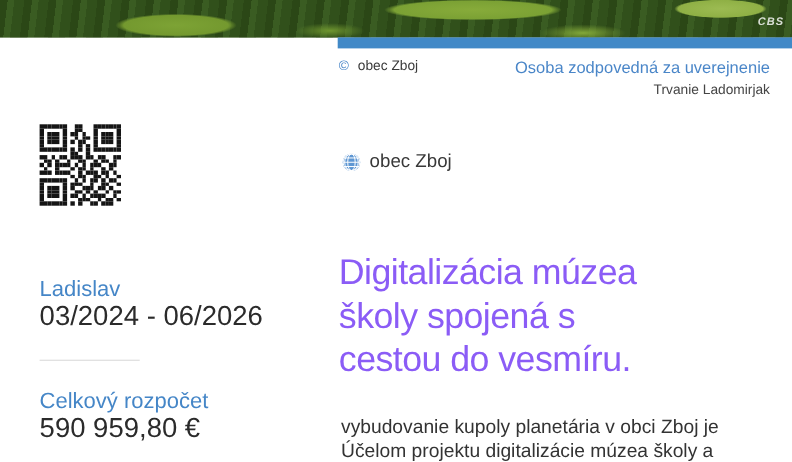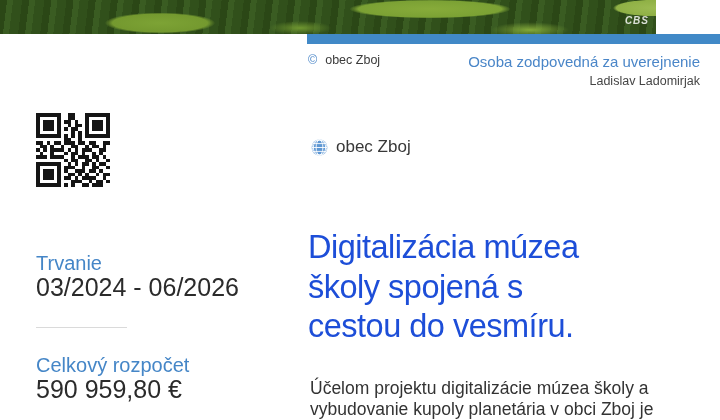--- a/index.html
+++ b/index.html
@@ -5,21 +5,21 @@
   * { margin:0; padding:0; box-sizing:border-box; }
   html,body { background:#fff; }
   body { font-family:"Liberation Sans", sans-serif; }
   .page {
     position:relative; width:720px; height:420px;
     overflow:hidden; background:#fff;
   }
 
   
   .hero {
-    position:absolute; left:0; top:0; width:656px; height:34px;
+    position:absolute; left:0; top:0; width:720px; height:34px;
     background-color:#3c5a1f;
     background-image:
       radial-gradient(ellipse 70px 14px at 655px 8px,  #9cbb52 0%, #8fb045 55%, rgba(143,176,69,0) 60%),
       radial-gradient(ellipse 130px 15px at 430px 9px, #87ab3a 0%, #7ba134 55%, rgba(123,161,52,0) 62%),
       radial-gradient(ellipse 95px 18px at 160px 23px, #7da335 0%, #74992f 50%, rgba(116,153,47,0) 58%),
       radial-gradient(ellipse 60px 12px at 530px 30px, #83a93a 0%, rgba(131,169,58,0) 65%),
       radial-gradient(ellipse 45px 10px at 300px 28px, #6f9630 0%, rgba(111,150,48,0) 70%),
       repeating-linear-gradient(97deg,  #2b4716 0 7px, #3a5c22 7px 13px, #31501b 13px 22px),
       repeating-linear-gradient(-15deg, rgba(16,30,6,.35) 0 4px, rgba(0,0,0,0) 4px 9px);
   }
@@ -67,21 +67,21 @@
   .site {
     position:absolute; left:311px; top:137px;
     display:flex; align-items:center; gap:8px;
   }
   .site .name { font-size:17px; color:#383838; }
   .globe { width:17px; height:17px; display:block; }
 
   .title {
     position:absolute; left:308px; top:228px;
     font-size:32.5px; line-height:39.5px; font-weight:400;
-    color:#1d4ed8; letter-spacing:-0.5px;
+    color:#8b5cf6; letter-spacing:-0.5px;
   }
   .title span { display:block; }
 
   .body-text {
     position:absolute; left:310px; top:378px; width:400px;
     font-size:17.5px; line-height:20.5px; color:#333;
   }
   .body-text span { display:block; }
 </style>
 </head>
@@ -95,21 +95,21 @@
 
   <div class="bar"></div>
 
   <div class="copyright">
     <span class="sym">©</span>
     <span>obec Zboj</span>
   </div>
 
   <div class="responsible">
     <div class="lbl">Osoba zodpovedná za uverejnenie</div>
-    <div class="name">Ladislav Ladomirjak</div>
+    <div class="name">Trvanie Ladomirjak</div>
   </div>
 
   <div class="qr">
       <div class="on"></div>
       <div class="on"></div>
       <div class="on"></div>
       <div class="on"></div>
       <div class="on"></div>
       <div class="on"></div>
       <div class="on"></div>
@@ -543,21 +543,21 @@
       <div class="on"></div>
       <div></div>
       <div class="on"></div>
       <div class="on"></div>
       <div class="on"></div>
       <div></div>
       <div></div>
     </div>
 
   <div class="info info-duration">
-    <div class="lbl">Trvanie</div>
+    <div class="lbl">Ladislav</div>
     <div class="value">03/2024 - 06/2026</div>
   </div>
 
   <div class="divider"></div>
 
   <div class="info info-budget">
     <div class="lbl">Celkový rozpočet</div>
     <div class="value">590 959,80 €</div>
   </div>
 
@@ -576,17 +576,17 @@
     <span class="name">obec Zboj</span>
   </div>
 
   <h1 class="title">
     <span>Digitalizácia múzea</span>
     <span>školy spojená s</span>
     <span>cestou do vesmíru.</span>
   </h1>
 
   <p class="body-text">
+    <span>vybudovanie kupoly planetária v obci Zboj je</span>
     <span>Účelom projektu digitalizácie múzea školy a</span>
-    <span>vybudovanie kupoly planetária v obci Zboj je</span>
   </p>
 
 </div>
 
 </body></html>

